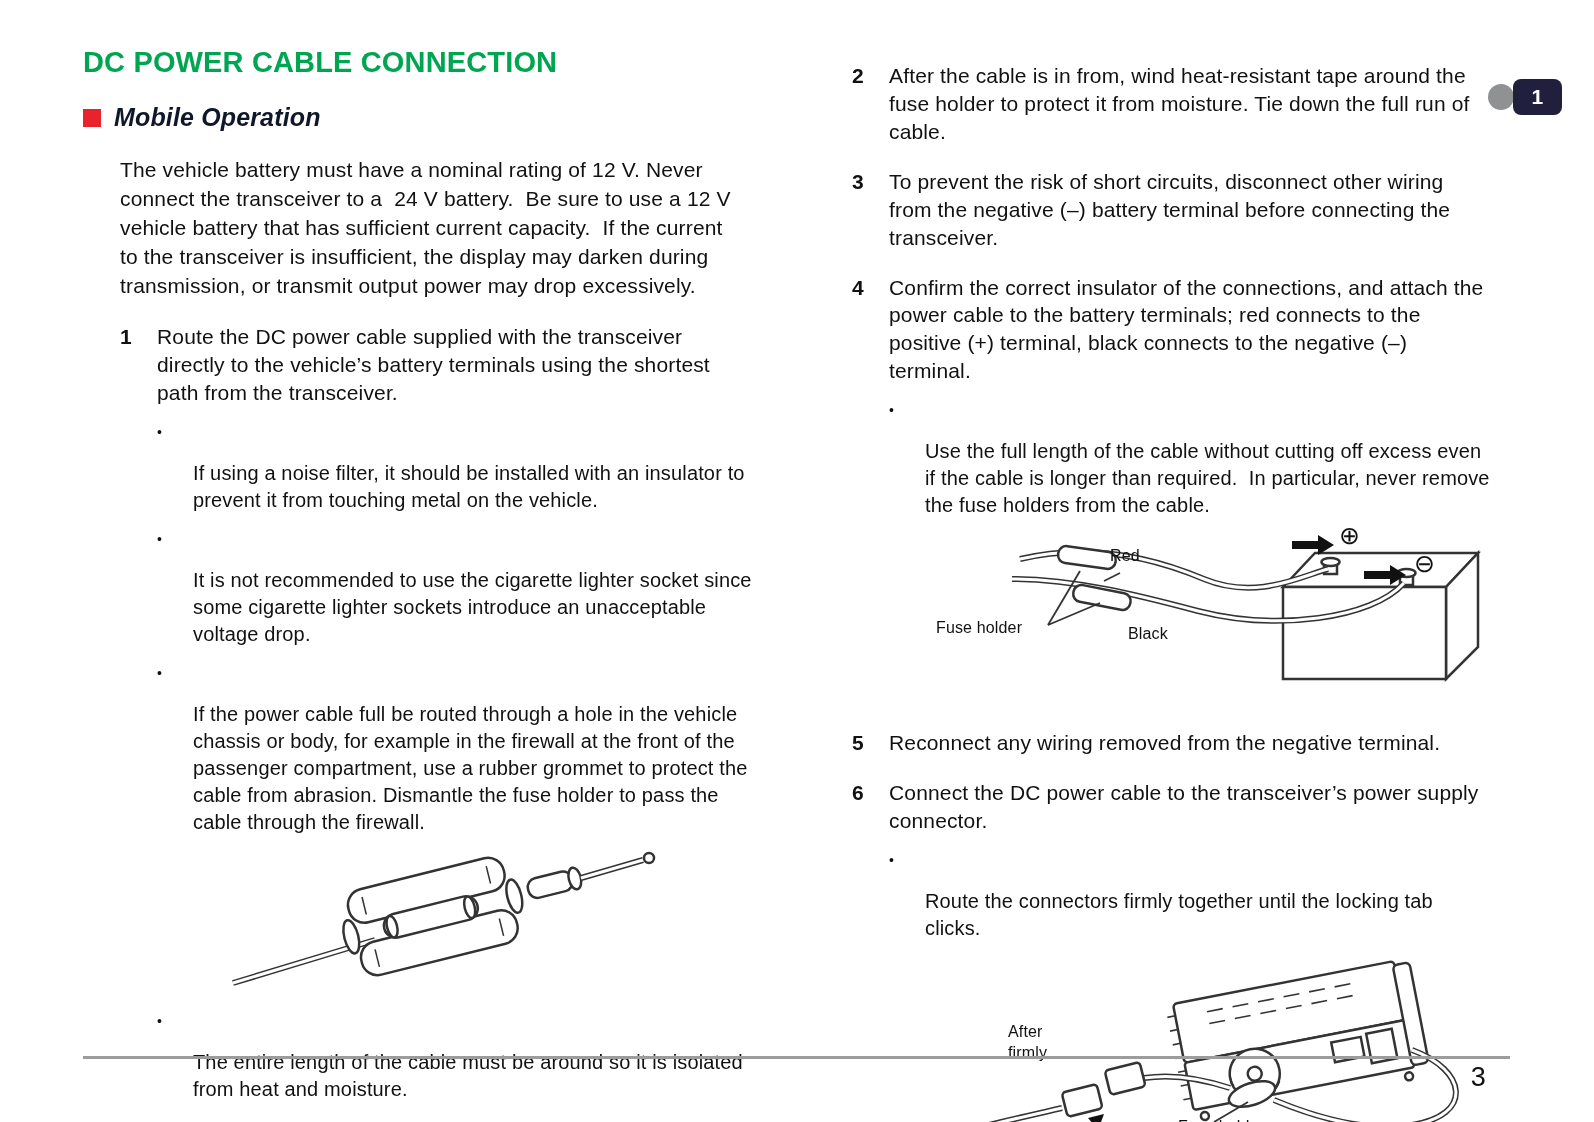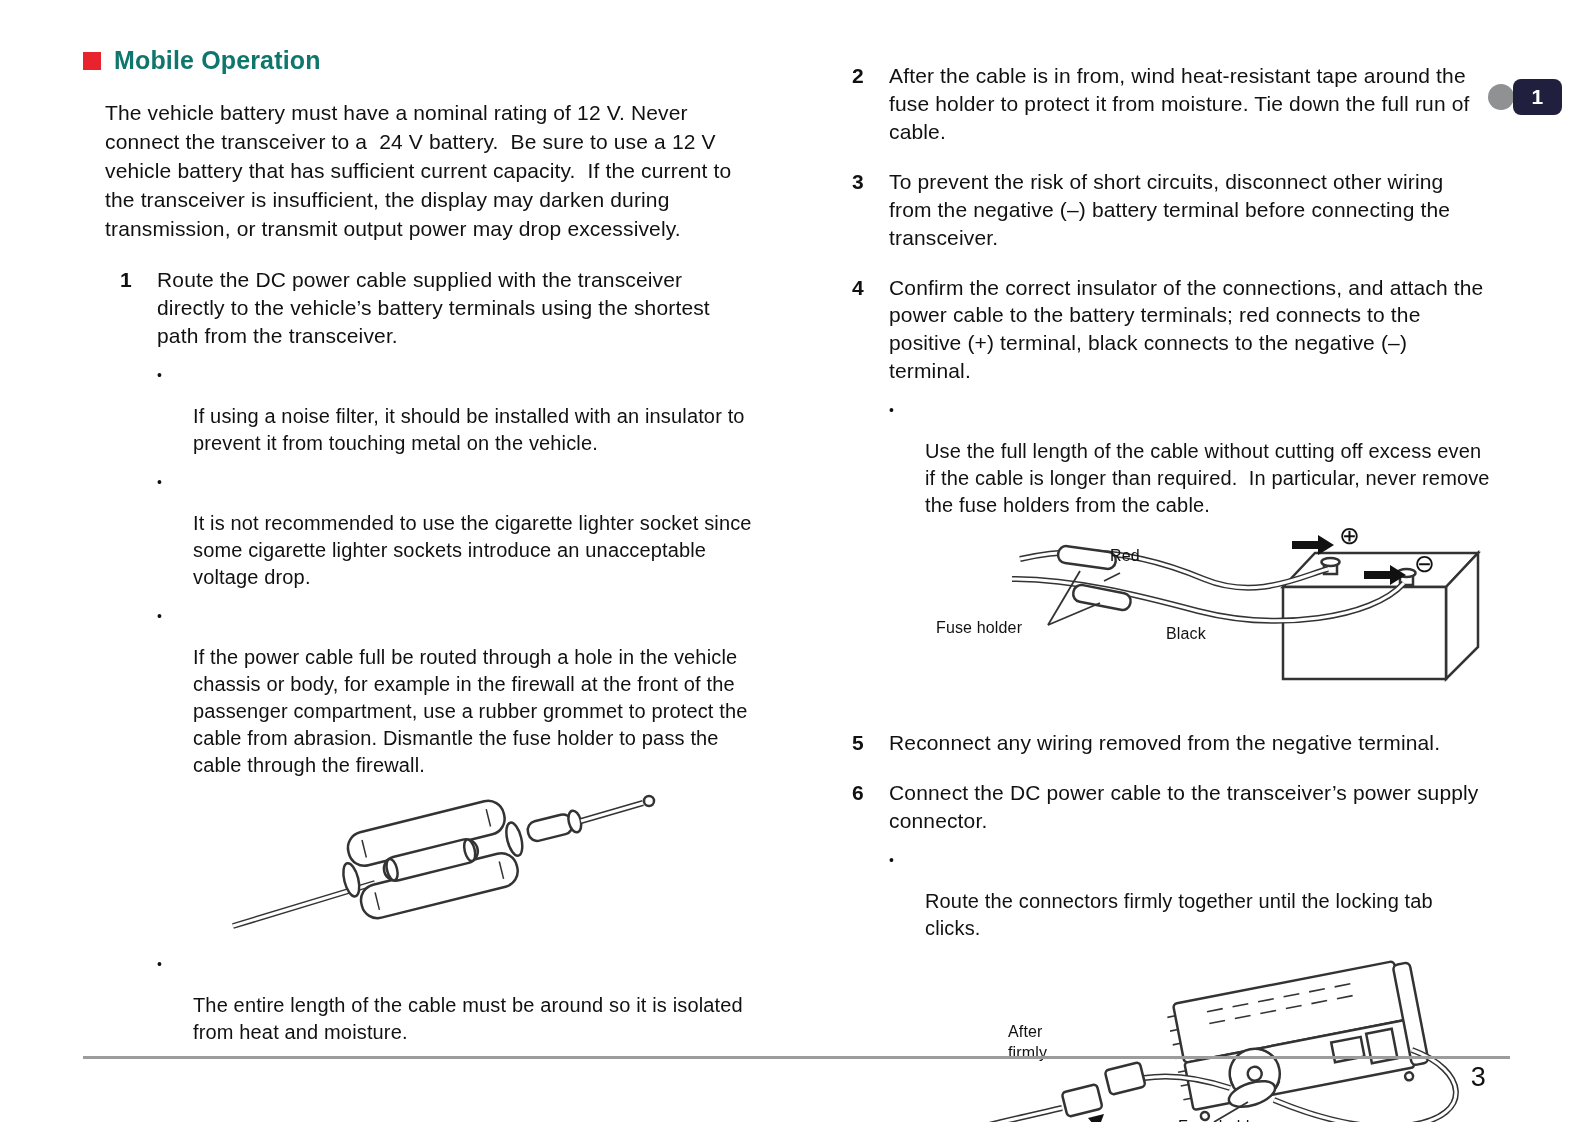--- a/index.html
+++ b/index.html
@@ -9,44 +9,44 @@
     overflow:hidden; letter-spacing:0.15px;
   }
   .col { position:absolute; }
   .col-left  { left:83px;  top:46px; width:697px; }
   .col-right { left:852px; top:40px; width:662px; }
 
   .title { margin:0 0 24px 0; font-size:29px; font-weight:700; color:#00a551; }
 
   .section-heading { display:flex; align-items:center; gap:13px; margin:0 0 24px 0; }
   .red-square { width:18px; height:18px; background:#e8232e; flex:none; }
-  .section-heading-label { color:#0f766e; font-weight:700; font-size:25px; }
-
-  .intro { margin:0 0 0 22px; padding-right:40px; line-height:1.38; white-space:pre-wrap; }
+  .section-heading-label { color:#0f172a; font-weight:700; font-size:25px;font-style:italic; }
+
+  .intro { margin:0 0 0 37px; padding-right:40px; line-height:1.38; white-space:pre-wrap; }
 
   .step { display:flex; margin-top:22px; line-height:1.33; }
   .col-left .step { margin-left:37px; }
   .step-num { flex:0 0 37px; font-weight:700; }
   .step-text { flex:1; padding-right:28px; white-space:pre-wrap; }
 
   .bullet { display:flex; margin-top:12px; font-size:20px; line-height:1.35; }
   .col-left .bullet  { margin-left:74px; }
   .col-right .bullet { margin-left:37px; }
   .bullet-dot { flex:0 0 36px; font-size:14px; padding-top:4px; text-align:left; }
   .bullet-text { flex:1; padding-right:24px; white-space:pre-wrap;margin-top:41px; }
 
   .figure { position:relative; }
   .fig-fuse        { height:150px; margin-top:10px; }
   .fig-battery     { height:180px; margin-top:8px; }
   .fig-transceiver { height:205px; margin-top:8px; }
   .fig-svg { position:absolute; left:0; top:0; }
   .fig-label { position:absolute; font-size:16px; white-space:nowrap; color:#111; }
   .lbl-red         { left:258px; top:20px; }
   .lbl-fuse-bat    { left:84px;  top:92px; }
-  .lbl-black       { left:276px; top:98px;margin-left:38px; }
+  .lbl-black       { left:276px; top:98px; }
   .lbl-plus        { left:487px; top:-6px; font-size:25px; }
   .lbl-minus       { left:562px; top:22px; font-size:25px; }
   .lbl-press       { left:156px; top:72px; line-height:1.3; }
   .lbl-fuse-tr     { left:326px; top:168px; }
 
   .chapter-tab-circle {
     position:absolute; left:1488px; top:84px; width:26px; height:26px;
     border-radius:50%; background:#8f9193;
   }
   .chapter-tab-box {
@@ -61,20 +61,21 @@
 </head>
 <body>
 
 <div class="page">
 
   <div class="chapter-tab-circle"></div>
   <div class="chapter-tab-box">1</div>
 
   <div class="col col-left">
 
+    <h1 class="title">DC POWER CABLE CONNECTION</h1>
 
     <h2 class="section-heading">
       <span class="red-square"></span>
       <span class="section-heading-label">Mobile Operation</span>
     </h2>
 
     <p class="intro">The vehicle battery must have a nominal rating of 12 V. Never connect the transceiver to a  24 V battery.  Be sure to use a 12 V vehicle battery that has sufficient current capacity.  If the current to the transceiver is insufficient, the display may darken during transmission, or transmit output power may drop excessively.</p>
 
     <div class="step">
       <span class="step-num">1</span>

